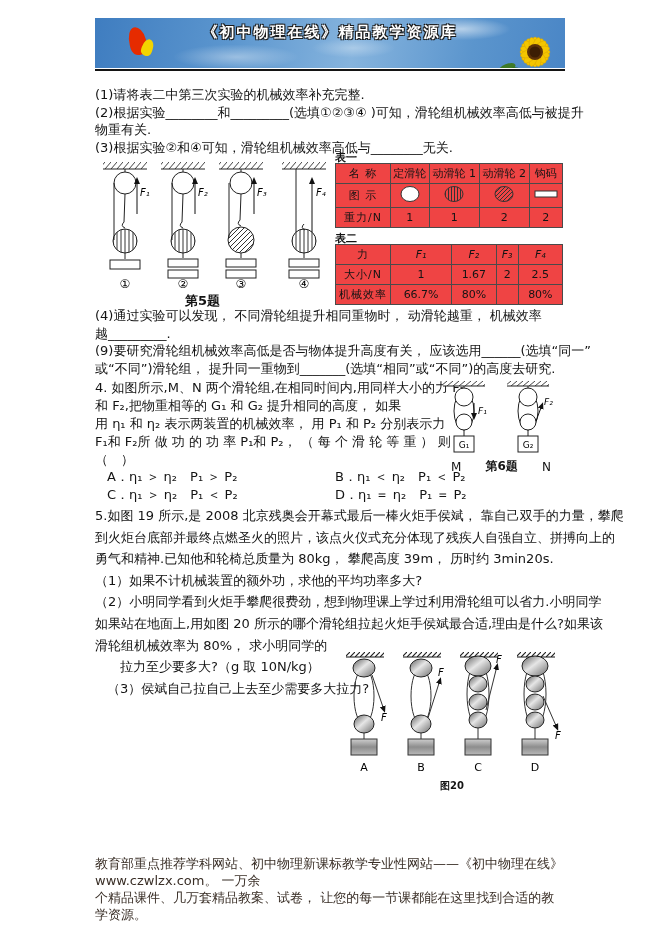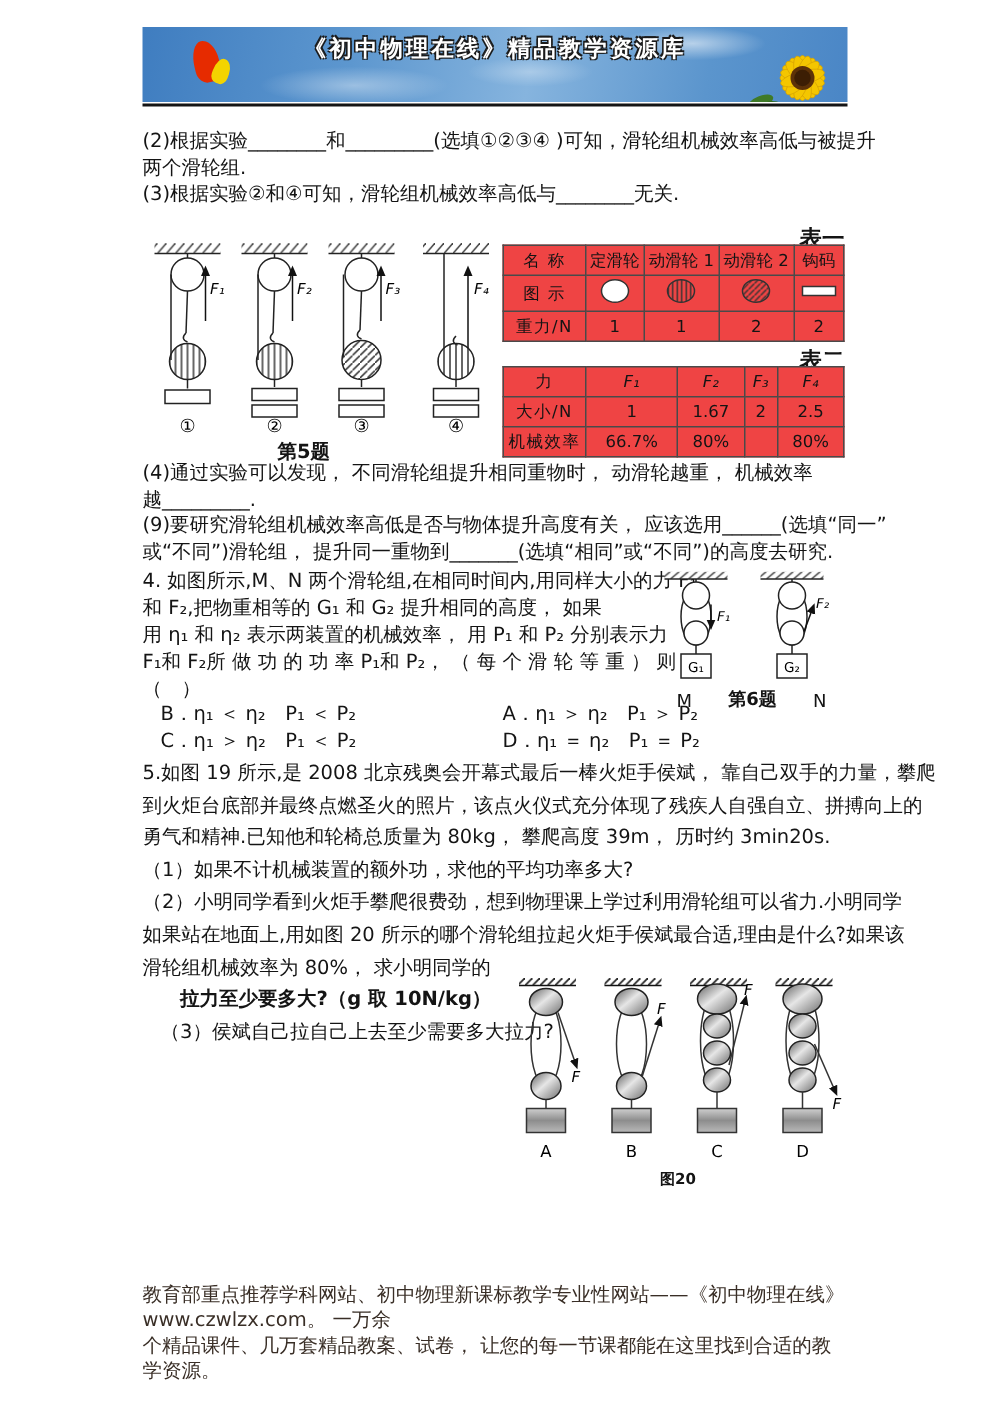--- a/index.html
+++ b/index.html
@@ -24,24 +24,24 @@
     text-shadow:1px 1px 0 #1b1b1b,-1px -1px 0 #1b1b1b,1px -1px 0 #1b1b1b,-1px 1px 0 #1b1b1b;}
   .banner-url{position:absolute;left:60px;right:90px;top:27px;text-align:center;color:#ff2400;
     font-size:13px;font-weight:bold;letter-spacing:1px;
     font-family:"DejaVu Sans Mono","Liberation Mono",monospace;}
   .sunflower{position:absolute;right:4px;top:12px;}
 
   
   .tline{font-size:13px;line-height:17.5px;white-space:nowrap;}
   .block{position:absolute;left:95px;width:470px;}
   .q5block .tline{line-height:21.6px;}
-  .ind25{padding-left:25px;font-weight:bold;} .ind12{padding-left:12px;}
+  .ind25{padding-left:25px;} .ind12{padding-left:12px;}
 
   
-  .tbl-cap{position:absolute;width:228px;text-align:right;font-size:15px;font-weight:bold;}
+  .tbl-cap{position:absolute;width:228px;text-align:left;font-size:11px;font-weight:bold;}
   table.phys{position:absolute;border-collapse:collapse;width:228px;font-size:11px;background:#ef4444;}
   table.phys td{border:1px solid #4a4a4a;text-align:center;padding:1px 1px;height:17px;}
   table.phys td.rowhead{width:52px;letter-spacing:1px;}
   .ital{font-style:italic;}
 
   
   .fig{position:absolute;}
   .fig-cap{position:absolute;font-size:13px;font-weight:bold;}
   .fig6-caprow{position:absolute;left:437px;top:458px;width:128px;display:flex;
     justify-content:space-between;align-items:center;font-size:12px;padding:0 14px;box-sizing:border-box;}
@@ -86,22 +86,23 @@
         <circle r="8" fill="#5d3208"></circle>
           <circle r="5.5" fill="#3c1e04"></circle>
       </g>
       <ellipse cx="12" cy="38" rx="9" ry="4" fill="#3f7a28" transform="rotate(-22 12 38)"></ellipse>
       <ellipse cx="22" cy="41" rx="7" ry="3.4" fill="#2f6a1e" transform="rotate(14 22 41)"></ellipse>
     </svg>
   </div>
   <div class="banner-rule"></div>
 
   <div class="block" style="top:86px;">
+    <div class="tline">(1)请将表二中第三次实验的机械效率补充完整.</div>
     <div class="tline">(2)根据实验________和_________(选填①②③④ )可知，滑轮组机械效率高低与被提升</div>
-    <div class="tline">两个滑轮组.</div>
+    <div class="tline">物重有关.</div>
     <div class="tline">(3)根据实验②和④可知，滑轮组机械效率高低与________无关.</div>
   </div>
 
   <svg class="fig" style="left:97px;top:162px;" width="235" height="130" viewBox="0 0 235 130">
     <defs>
       <pattern id="h5" patternUnits="userSpaceOnUse" width="6" height="7">
         <rect width="6" height="7" fill="#fff"></rect>
           <path d="M0,7 L6,0" stroke="#444" stroke-width="1"></path>
       </pattern>
       <pattern id="vs" patternUnits="userSpaceOnUse" width="4" height="4">
@@ -270,22 +271,22 @@
 
   <div class="block" style="top:379px;width:345px;">
     <div class="tline" style="line-height:18px;">4. 如图所示,M、N 两个滑轮组,在相同时间内,用同样大小的力 F₁</div>
     <div class="tline" style="line-height:18px;">和 F₂,把物重相等的 G₁ 和 G₂ 提升相同的高度， 如果</div>
     <div class="tline" style="line-height:18px;">用 η₁ 和 η₂ 表示两装置的机械效率， 用 P₁ 和 P₂ 分别表示力</div>
     <div class="tline" style="line-height:18px;">F₁和 F₂所 做 功 的 功 率 P₁和 P₂， （ 每 个 滑 轮 等 重 ） 则</div>
     <div class="tline" style="line-height:18px;">（　）</div>
   </div>
   <div class="block" style="top:468px;">
     <div class="opts-row">
+      <div class="opt">A．η₁ ＞ η₂　P₁ ＞ P₂</div>
       <div class="opt">B．η₁ ＜ η₂　P₁ ＜ P₂</div>
-      <div class="opt">A．η₁ ＞ η₂　P₁ ＞ P₂</div>
     </div>
     <div class="opts-row">
       <div class="opt">C．η₁ ＞ η₂　P₁ ＜ P₂</div>
       <div class="opt">D．η₁ ＝ η₂　P₁ ＝ P₂</div>
     </div>
   </div>
 
   <svg class="fig" style="left:437px;top:381px;" width="128" height="78" viewBox="0 0 128 78">
     <defs>
       <pattern id="h6" patternUnits="userSpaceOnUse" width="6" height="5">

